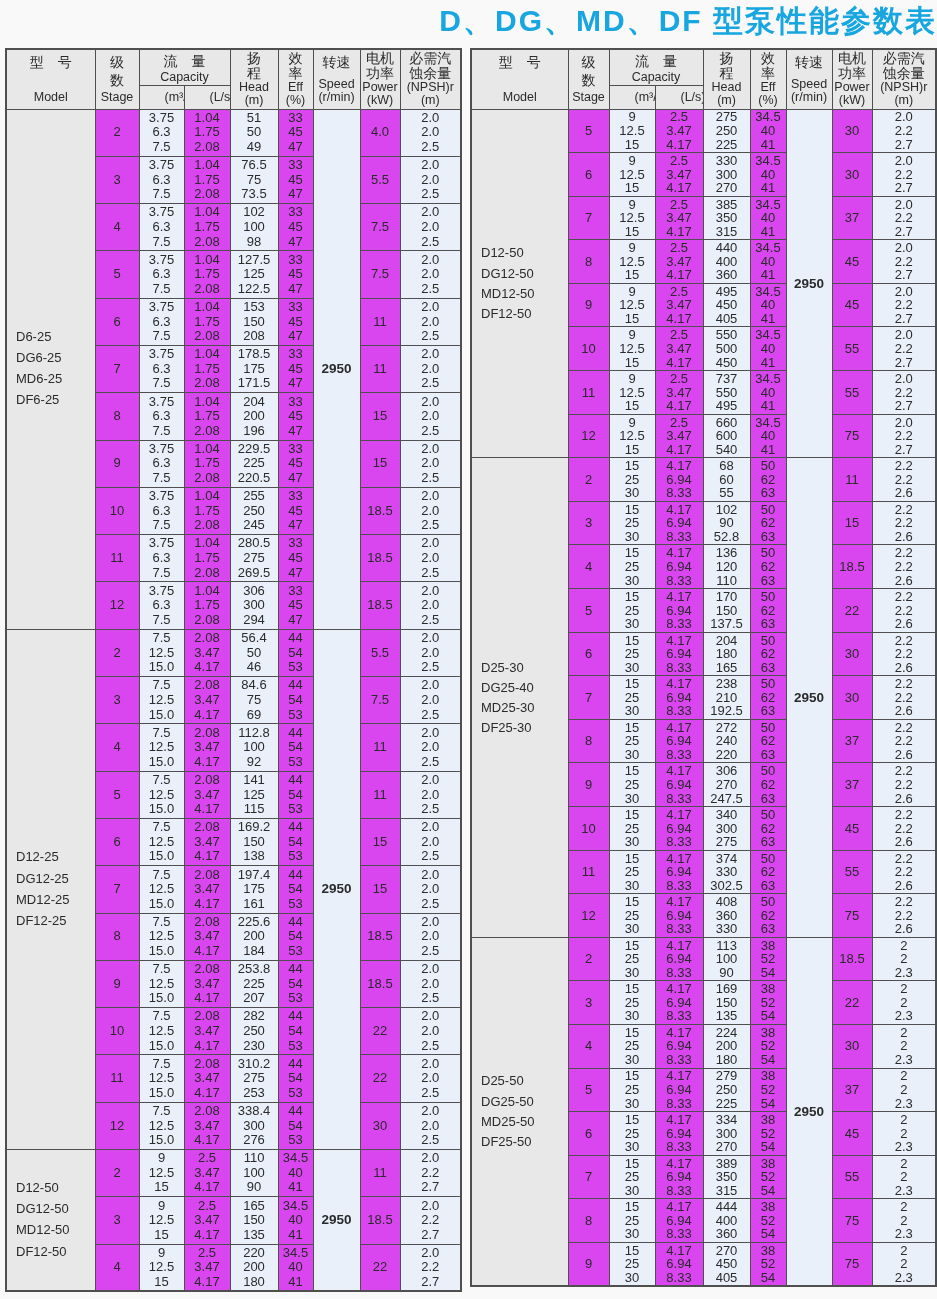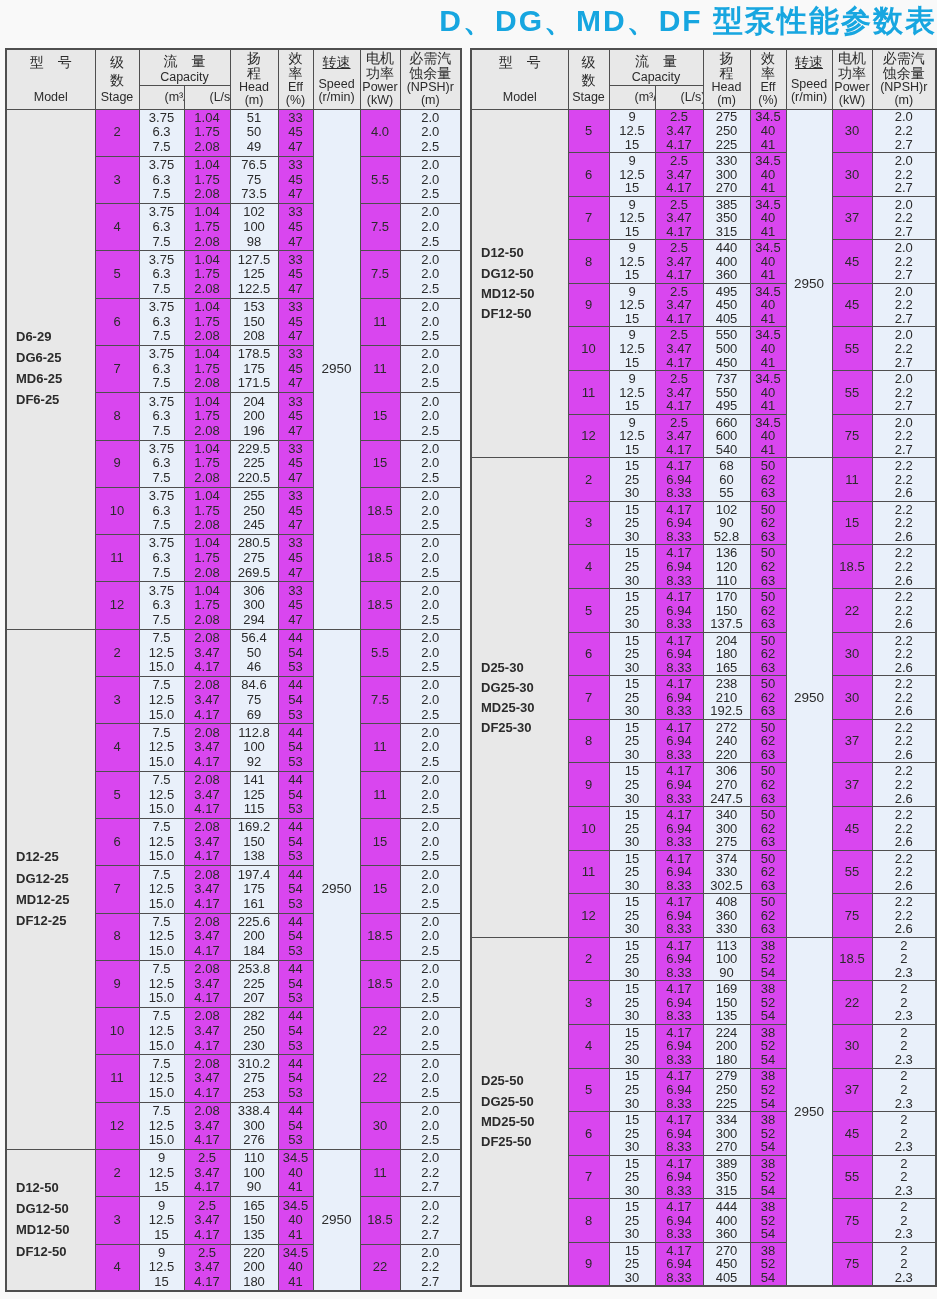--- a/index.html
+++ b/index.html
@@ -21,32 +21,32 @@
          vertical-align:middle;font-weight:normal;overflow:hidden;}
   .ptable thead th{background:var(--cell_gray);font-size:14px;}
   .ptable thead tr.hr1 th{height:36px;}
   .ptable thead tr.hr2 th{height:24px;background:var(--cell_gray);font-size:12.5px;padding-left:25px;}
   .hen{font-size:12.5px;}
   .hstack{display:flex;flex-direction:column;justify-content:space-between;height:100%;
           padding:5px 0 4px 0;line-height:1.05;}
   .heven{display:flex;flex-direction:column;justify-content:flex-end;height:100%;
           line-height:1.06;padding:1px 0;}
   .hcap{line-height:1.12;padding-top:2px;}
-  .sp-top{margin-bottom:auto;text-decoration:underline;}
+  .sp-top{margin-bottom:auto;}
   .t-left{top:48px;left:5px;width:455px;}
   .t-right{top:48px;left:470px;width:466px;}
   .t-left tbody tr{height:47.3px;}
   .t-right tbody tr{height:43.6px;}
   tbody td{font-size:13px;}
   .t-left tbody td div{line-height:14.6px;}
   .t-right tbody td div{line-height:13.6px;}
   td.blue{background:var(--cell_blue);}
   td.model{background:var(--cell_gray);text-align:left;padding-left:9px;font-size:13px;}
-  td.model div{margin:6.5px 0;line-height:14px;font-weight:bold;}
-  td.speed{font-size:13.5px;}
+  td.model div{margin:6.5px 0;line-height:14px;}
+  td.speed{font-size:13.5px;font-weight:bold;}
 </style>
 </head>
 <body>
 
 <div class="page">
   <h1 class="title">D、DG、MD、DF 型泵性能参数表</h1>
 
   <table class="ptable t-left">
     <colgroup>
       <col style="width:89px">
@@ -121,21 +121,21 @@
         </th>
       </tr>
       <tr class="hr2">
         <th>(m³/h)</th>
         <th>(L/s)</th>
       </tr>
     </thead>
     <tbody>
         <tr>
           <td class="model" rowspan="11">
-            <div>D6-29</div>
+            <div>D6-25</div>
             <div>DG6-25</div>
             <div>MD6-25</div>
             <div>DF6-25</div>
           </td>
           <td>
             <div>2</div>
           </td>
           <td class="blue">
             <div>3.75</div>
             <div>6.3</div>
@@ -1329,21 +1329,21 @@
           </td>
           <td class="blue">
             <div>2.0</div>
             <div>2.2</div>
             <div>2.7</div>
           </td>
         </tr>
         <tr>
           <td class="model" rowspan="11">
             <div>D25-30</div>
-            <div>DG25-30</div>
+            <div>DG25-40</div>
             <div>MD25-30</div>
             <div>DF25-30</div>
           </td>
           <td>
             <div>2</div>
           </td>
           <td class="blue">
             <div>15</div>
             <div>25</div>
             <div>30</div>

